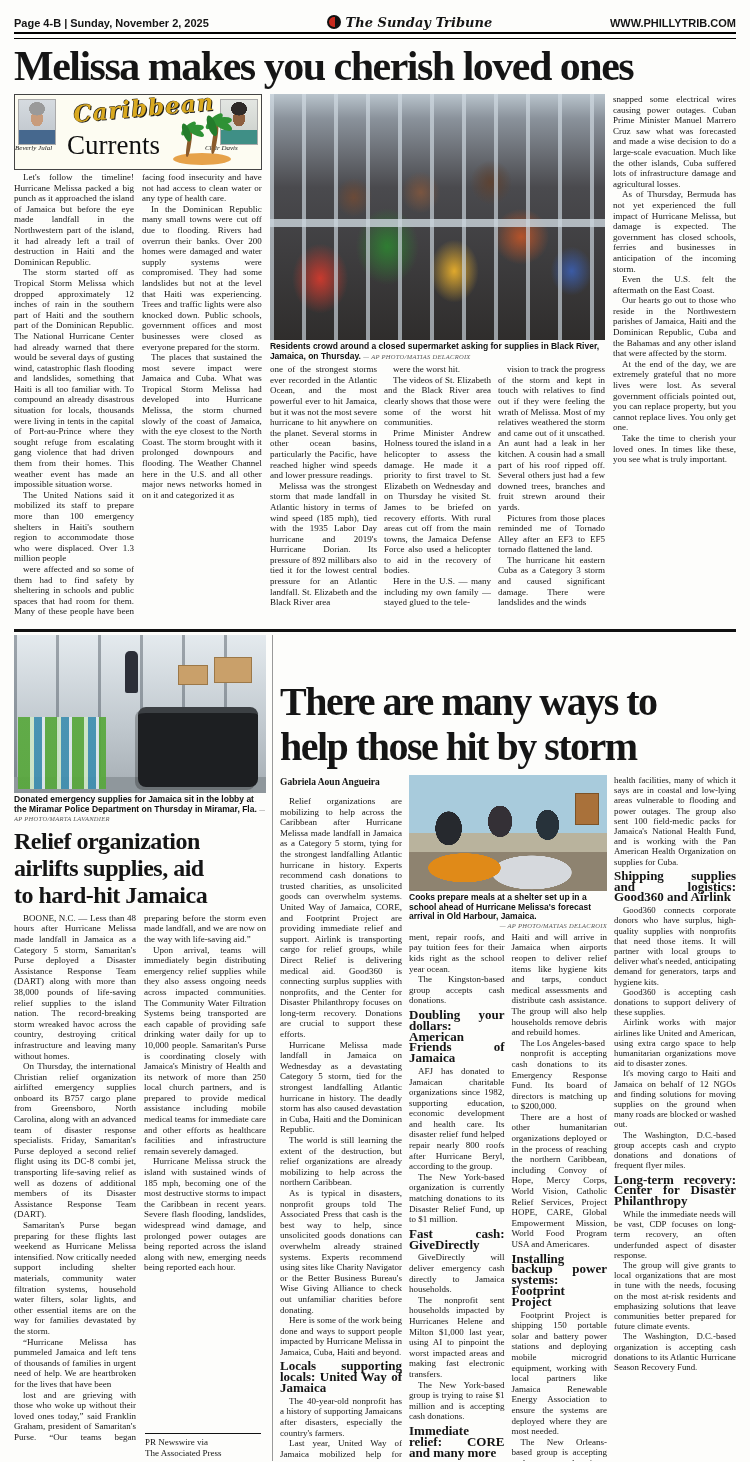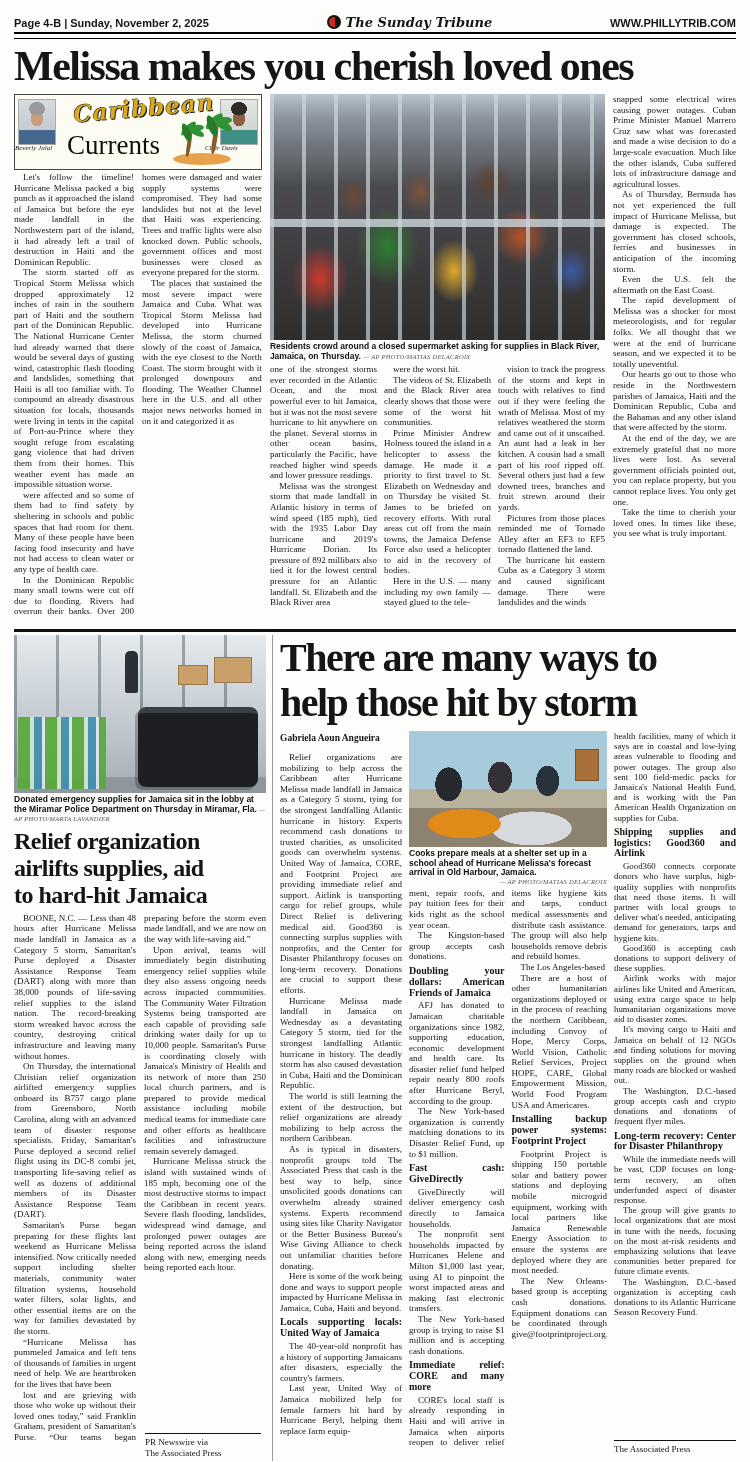--- a/index.html
+++ b/index.html
@@ -20,30 +20,30 @@
   h2.ways-h{margin:0 0 6px;font-size:40px;line-height:45px;font-weight:bold;letter-spacing:-1.5px;}
   h2 div{white-space:nowrap;}
   
   .top-section{margin:4px 14px 0;height:532px;display:flex;gap:8px;overflow:hidden;}
   .top-left{width:250px;overflow:hidden;}
   .top-mid{width:338px;overflow:hidden;}
   .top-right{width:124px;overflow:hidden;font-size:8.5px;line-height:10px;}
   .big-rule{margin:3px 14px 3px;border-top:3px solid #111;}
   .bottom-section{margin:0 14px;height:826px;display:flex;overflow:hidden;}
   .bottom-left{width:252px;padding-right:6px;border-right:1px solid #999;position:relative;overflow:hidden;}
-  .bottom-right{flex:1;padding-left:7px;overflow:hidden;}
+  .bottom-right{flex:1;padding-left:7px;overflow:hidden;margin-top:44px;}
   .br-row{display:flex;gap:7px;height:724px;overflow:hidden;}
   .m-col{width:122px;overflow:hidden;}
   .m-mid{flex:1;overflow:hidden;}
   .m4{position:relative;padding-bottom:24px;}
   
   .cols{text-align:justify;font-size:9px;line-height:10.6px;hyphens:auto;-webkit-hyphens:auto;}
   .cols p{margin:0;text-indent:9px;}
   .cols.cont p:first-child{text-indent:0;}
-  .cols h4{font-size:10px;line-height:10.8px;margin:4px 0 2px;font-weight:bold;}
+  .cols h4{font-size:13px;line-height:10.8px;margin:4px 0 2px;font-weight:bold;}
   .tl-text{margin-top:2px;height:452px;column-count:2;column-gap:8px;column-fill:auto;overflow:hidden;}
   .tm-text{margin-top:3px;height:254px;column-count:3;column-gap:7px;column-fill:auto;overflow:hidden;}
   .bl-text{height:532px;column-count:2;column-gap:8px;column-fill:auto;overflow:hidden;padding-bottom:26px;}
   .mid-text{margin-top:3px;height:560px;column-count:2;column-gap:7px;column-fill:auto;overflow:hidden;}
   .m4 .cols{font-size:8.8px;line-height:10.2px;}
   
   .caption{font:bold 8.5px/9.6px "Liberation Sans",sans-serif;color:#111;margin-top:2px;}
   .caption .credit{font:italic 6.5px "Liberation Serif",serif;color:#555;letter-spacing:0.3px;}
   .credit-right{display:block;text-align:right;}
   .byline{font:bold 9.5px/11px "Liberation Serif",serif;margin:2px 0 8px;}
@@ -150,20 +150,21 @@
           <div class="trunk"></div>
             <div class="frond f1"></div>
             <div class="frond f2"></div>
             <div class="frond f3"></div>
             <div class="frond f4"></div>
         </div>
       </div>
       <div class="cols tl-text">
           <p>Let's follow the timeline! Hurricane Melissa packed a big punch as it approached the island of Jamaica but before the eye made landfall in the Northwestern part of the island, it had already left a trail of destruction in Haiti and the Dominican Republic.</p>
           <p>The storm started off as Tropical Storm Melissa which dropped approximately 12 inches of rain in the southern part of Haiti and the southern part of the Dominican Republic. The National Hurricane Center had already warned that there would be several days of gusting wind, catastrophic flash flooding and landslides, something that Haiti is all too familiar with. To compound an already disastrous situation for locals, thousands were living in tents in the capital of Port-au-Prince where they sought refuge from escalating gang violence that had driven them from their homes. This weather event has made an impossible situation worse.</p>
+          <p>The United Nations said it mobilized its staff to prepare more than 100 emergency shelters in Haiti's southern region to accommodate those who were displaced. Over 1.3 million people</p>
           <p>were affected and so some of them had to find safety by sheltering in schools and public spaces that had room for them. Many of these people have been facing food insecurity and have not had access to clean water or any type of health care.</p>
           <p>In the Dominican Republic many small towns were cut off due to flooding. Rivers had overrun their banks. Over 200 homes were damaged and water supply systems were compromised. They had some landslides but not at the level that Haiti was experiencing. Trees and traffic lights were also knocked down. Public schools, government offices and most businesses were closed as everyone prepared for the storm.</p>
           <p>The places that sustained the most severe impact were Jamaica and Cuba. What was Tropical Storm Melissa had developed into Hurricane Melissa, the storm churned slowly of the coast of Jamaica, with the eye closest to the North Coast. The storm brought with it prolonged downpours and flooding. The Weather Channel here in the U.S. and all other major news networks homed in on it and categorized it as</p>
         </div>
     </div>
 
     <div class="top-mid">
       <div class="photo photo-crowd"></div>
       <div class="caption">
         <span>Residents crowd around a closed supermarket asking for supplies in Black River, Jamaica, on Thursday.</span>
@@ -179,21 +180,20 @@
           <p>vision to track the progress of the storm and kept in touch with relatives to find out if they were feeling the wrath of Melissa. Most of my relatives weathered the storm and came out of it unscathed. An aunt had a leak in her kitchen. A cousin had a small part of his roof ripped off. Several others just had a few downed trees, branches and fruit strewn around their yards.</p>
           <p>Pictures from those places reminded me of Tornado Alley after an EF3 to EF5 tornado flattened the land.</p>
           <p>The hurricane hit eastern Cuba as a Category 3 storm and caused significant damage. There were landslides and the winds</p>
         </div>
     </div>
 
     <div class="top-right cols cont">
         <p>snapped some electrical wires causing power outages. Cuban Prime Minister Manuel Marrero Cruz saw what was forecasted and made a wise decision to do a large-scale evacuation. Much like the other islands, Cuba suffered lots of infrastructure damage and agricultural losses.</p>
         <p>As of Thursday, Bermuda has not yet experienced the full impact of Hurricane Melissa, but damage is expected. The government has closed schools, ferries and businesses in anticipation of the incoming storm.</p>
         <p>Even the U.S. felt the aftermath on the East Coast.</p>
-        <p>The rapid development of Melissa was a shocker for most meteorologists, and for regular folks. We all thought that we were at the end of hurricane season, and we expected it to be totally uneventful.</p>
         <p>Our hearts go out to those who reside in the Northwestern parishes of Jamaica, Haiti and the Dominican Republic, Cuba and the Bahamas and any other island that were affected by the storm.</p>
         <p>At the end of the day, we are extremely grateful that no more lives were lost. As several government officials pointed out, you can replace property, but you cannot replace lives. You only get one.</p>
         <p>Take the time to cherish your loved ones. In times like these, you see what is truly important.</p>
       </div>
   </div>
 
   <div class="big-rule"></div>
 
   <div class="bottom-section">
 
@@ -264,20 +264,21 @@
               <h4>Doubling your dollars: American Friends of Jamaica</h4>
               <p>AFJ has donated to Jamaican charitable organizations since 1982, supporting education, economic development and health care. Its disaster relief fund helped repair nearly 800 roofs after Hurricane Beryl, according to the group.</p>
               <p>The New York-based organization is currently matching donations to its Disaster Relief Fund, up to $1 million.</p>
               <h4>Fast cash: GiveDirectly</h4>
               <p>GiveDirectly will deliver emergency cash directly to Jamaica households.</p>
               <p>The nonprofit sent households impacted by Hurricanes Helene and Milton $1,000 last year, using AI to pinpoint the worst impacted areas and making fast electronic transfers.</p>
               <p>The New York-based group is trying to raise $1 million and is accepting cash donations.</p>
               <h4>Immediate relief: CORE and many more</h4>
               <p>CORE's local staff is already responding in Haiti and will arrive in Jamaica when airports reopen to deliver relief items like hygiene kits and tarps, conduct medical assessments and distribute cash assistance. The group will also help households remove debris and rebuild homes.</p>
               <p>The Los Angeles-based</p>
+              <p>nonprofit is accepting cash donations to its Emergency Response Fund. Its board of directors is matching up to $200,000.</p>
               <p>There are a host of other humanitarian organizations deployed or in the process of reaching the northern Caribbean, including Convoy of Hope, Mercy Corps, World Vision, Catholic Relief Services, Project HOPE, CARE, Global Empowerment Mission, World Food Program USA and Americares.</p>
               <h4>Installing backup power systems: Footprint Project</h4>
               <p>Footprint Project is shipping 150 portable solar and battery power stations and deploying mobile microgrid equipment, working with local partners like Jamaica Renewable Energy Association to ensure the systems are deployed where they are most needed.</p>
               <p>The New Orleans-based group is accepting cash donations. Equipment donations can be coordinated through give@footprintproject.org.</p>
             </div>
         </div>
 
         <div class="m-col m4">
           <div class="cols cont">
               <p>health facilities, many of which it says are in coastal and low-lying areas vulnerable to flooding and power outages. The group also sent 100 field-medic packs for Jamaica's National Health Fund, and is working with the Pan American Health Organization on supplies for Cuba.</p>

